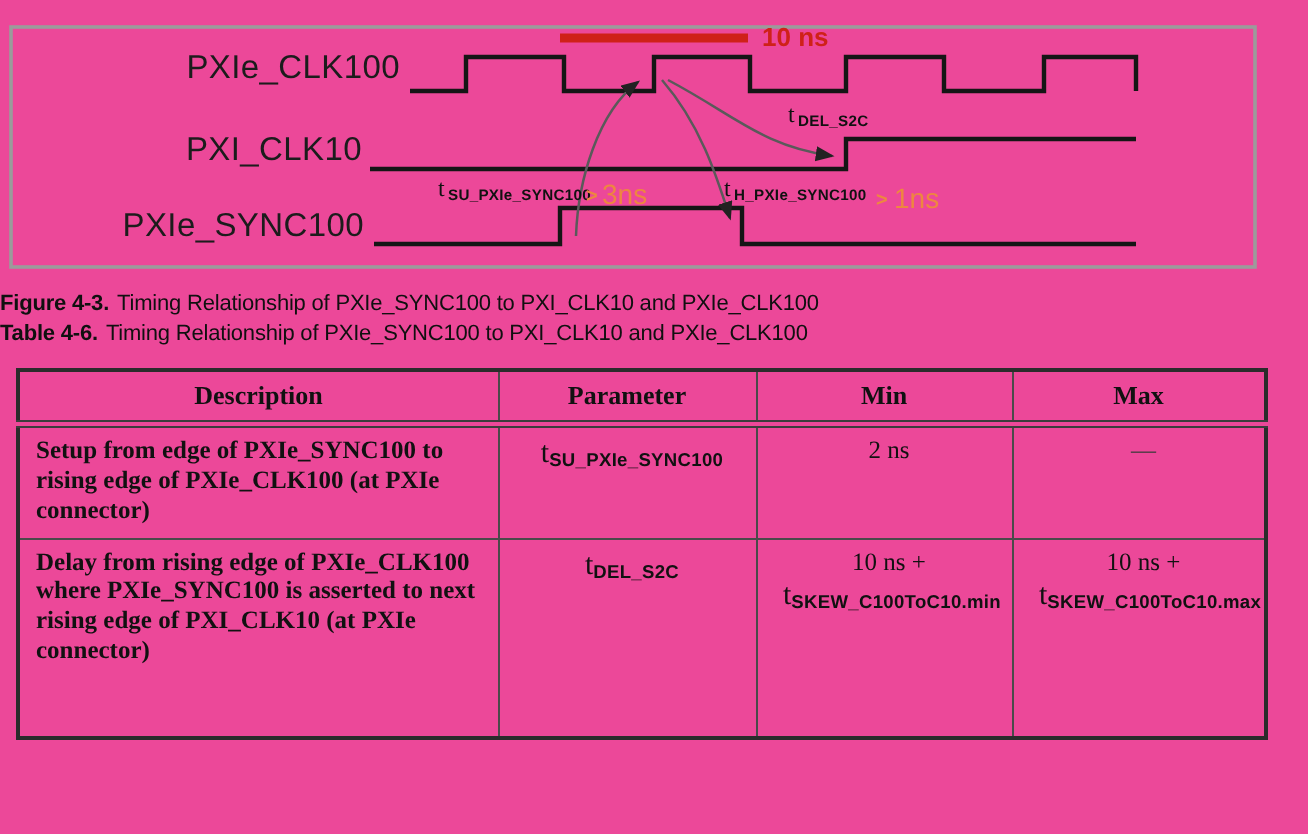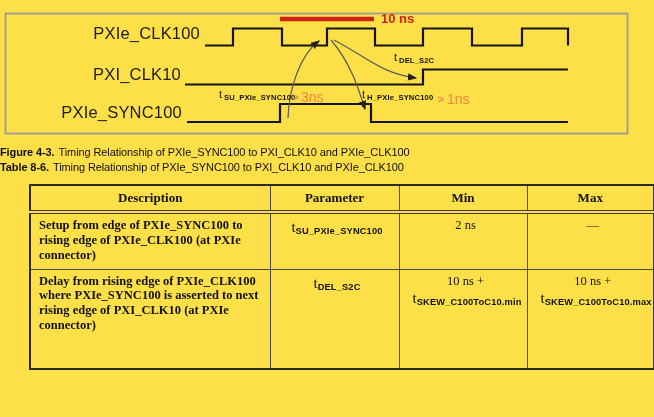--- a/index.html
+++ b/index.html
@@ -1,16 +1,16 @@
 <!DOCTYPE html>
 <html><head>
 <meta charset="utf-8">
 <style>
   html,body{margin:0;padding:0;background:#fff;}
-  #page{position:relative;width:654px;height:417px;background:#fde047;overflow:hidden;
+  #page{position:relative;width:654px;height:417px;background:#ec4899;overflow:hidden;
         font-family:"Liberation Serif", serif;color:#1a1a1a;}
 
   
   #diagram{position:absolute;left:0;top:0;}
   .siglabel{font-family:"Liberation Sans", sans-serif;font-size:16.5px;fill:#1c1c1c;letter-spacing:.2px;}
   .wave{fill:none;stroke:#151515;stroke-width:2.2;}
   .arrow{fill:none;stroke:#5a5a5a;stroke-width:1.25;}
   .tlab{font-family:"Liberation Serif", serif;font-size:12px;fill:#111;}
   .tsub{font-family:"Liberation Sans", sans-serif;font-size:7.6px;font-weight:700;fill:#111;letter-spacing:.15px;}
   .gt{font-family:"Liberation Sans", sans-serif;font-size:10px;font-weight:700;}
@@ -19,21 +19,21 @@
 
   
   .caption{position:absolute;left:0;width:654px;
            font-family:"Liberation Sans", sans-serif;font-size:11px;color:#101010;letter-spacing:-.1px;}
   .caption b{margin-right:4px;}
   #fig-caption{top:146px;}
   #tab-caption{top:161px;}
 
   
   #spec-table{position:absolute;left:8px;top:184px;width:624px;border-collapse:collapse;
-              table-layout:fixed;font-size:12.5px;color:#111;margin-left:21px;}
+              table-layout:fixed;font-size:12.5px;color:#111;}
   #spec-table th,#spec-table td{border:1px solid #4a4a4a;vertical-align:top;padding:4px 8px 2px 8px;overflow:hidden;}
   #spec-table{border:2px solid #2b2b2b;}
   #spec-table thead th{border-bottom:4px double #3c3c3c;font-size:13px;font-weight:700;
                        text-align:center;vertical-align:middle;padding:3px 2px;height:18px;}
   #spec-table .desc{text-align:left;white-space:pre-line;line-height:1.18;font-weight:bold;}
   #spec-table .param,#spec-table .minc,#spec-table .maxc{text-align:center;line-height:1.25;padding-left:13px;}
   .pt{font-size:15px;font-family:"Liberation Serif", serif;}
   .psub{font-size:9.3px;font-family:"Liberation Sans", sans-serif;font-weight:700;
         position:relative;top:2px;letter-spacing:.15px;}
   tr.r1{height:57px;} tr.r2{height:56px;} tr.r3{height:100px;}
@@ -79,21 +79,21 @@
     <text class="tlab" x="362" y="98">t</text>
     <text class="tsub" x="367" y="100">H_PXIe_SYNC100</text>
     <text class="gt" x="438" y="103" fill="#ee8640">&gt;</text>
     <text class="oval" x="447" y="104" fill="#ee8640">1ns</text>
   </svg>
 
   <div class="caption" id="fig-caption">
     <b>Figure 4-3.</b><span>Timing Relationship of PXIe_SYNC100 to PXI_CLK10 and PXIe_CLK100</span>
   </div>
   <div class="caption" id="tab-caption">
-    <b>Table 8-6.</b><span>Timing Relationship of PXIe_SYNC100 to PXI_CLK10 and PXIe_CLK100</span>
+    <b>Table 4-6.</b><span>Timing Relationship of PXIe_SYNC100 to PXI_CLK10 and PXIe_CLK100</span>
   </div>
 
   <table id="spec-table">
     <colgroup>
       <col style="width:240px">
         <col style="width:129px">
         <col style="width:128px">
         <col style="width:127px">
     </colgroup>
     <thead>

